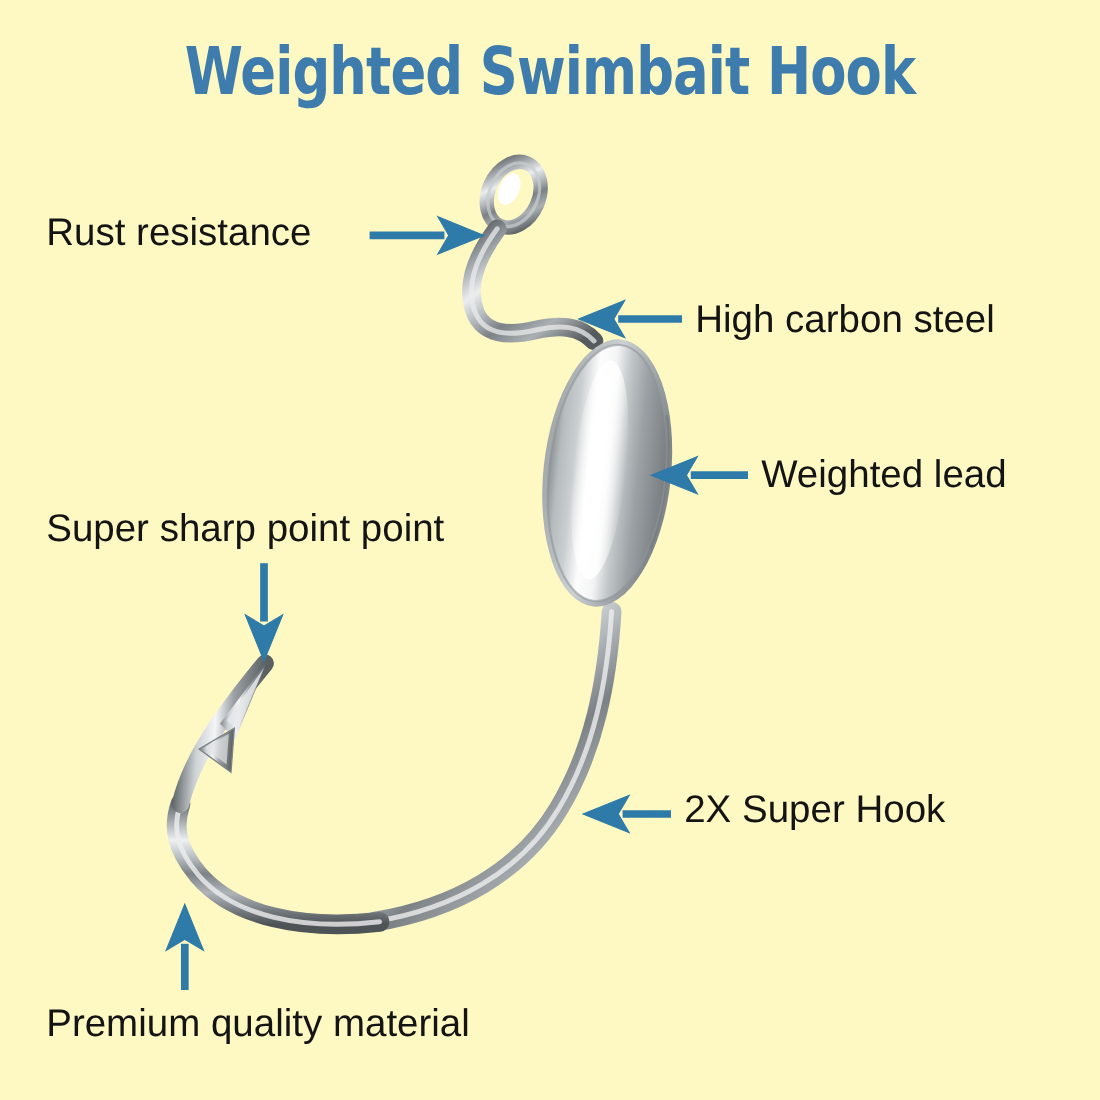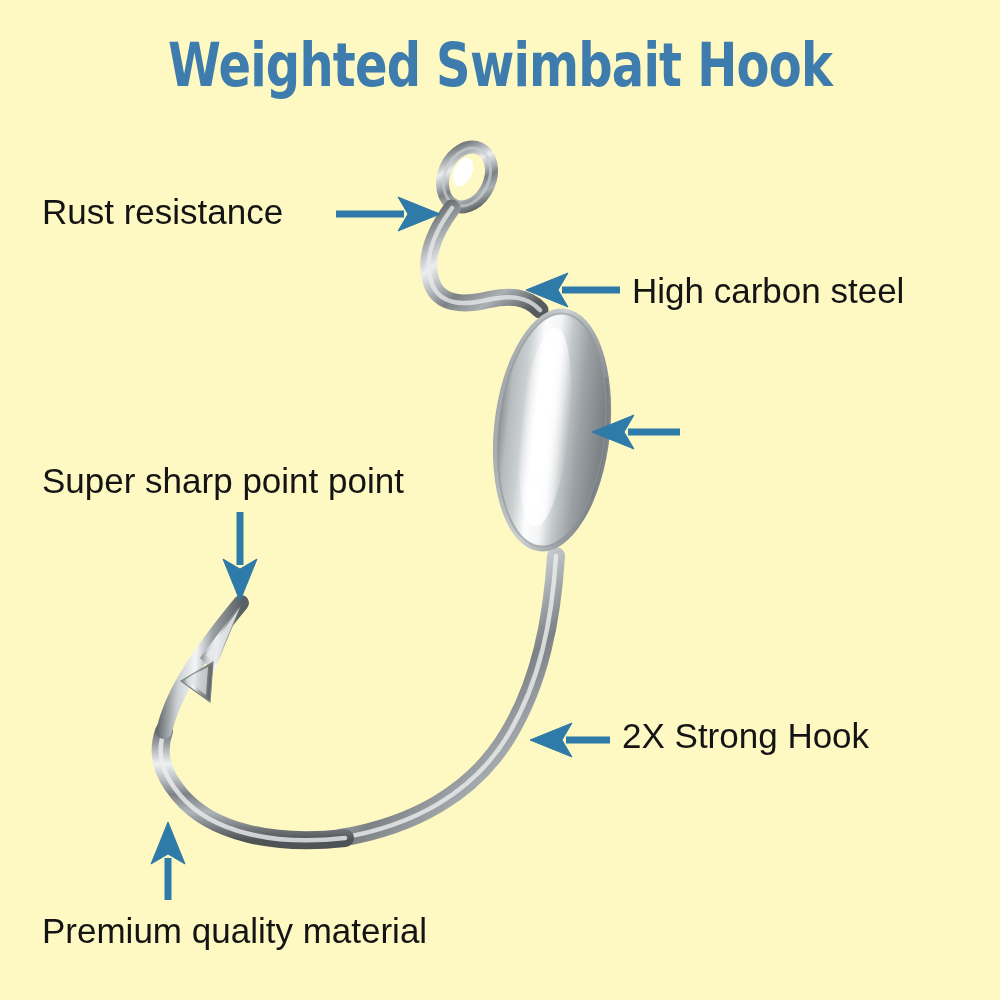--- a/index.html
+++ b/index.html
@@ -206,20 +206,21 @@
         <line x1="168" y1="900" x2="168" y2="858" stroke-width="7" stroke-linecap="butt"></line>
         <path d="M 168 822 L 151 864 L 168 854 L 185 864 Z"></path>
       </g>
     </g>
   </svg>
 
   <div class="label" id="lbl-rust">Rust resistance</div>
 
   <div class="label" id="lbl-steel">High carbon steel</div>
 
+  <div class="label" id="lbl-lead">Weighted lead</div>
 
   <div class="label" id="lbl-needle">Super sharp point point</div>
 
-  <div class="label" id="lbl-strong">2X Strong Hook</div>
+  <div class="label" id="lbl-strong">2X Super Hook</div>
 
   <div class="label" id="lbl-premium">Premium quality material</div>
 
 </div>
 
 </body></html>

